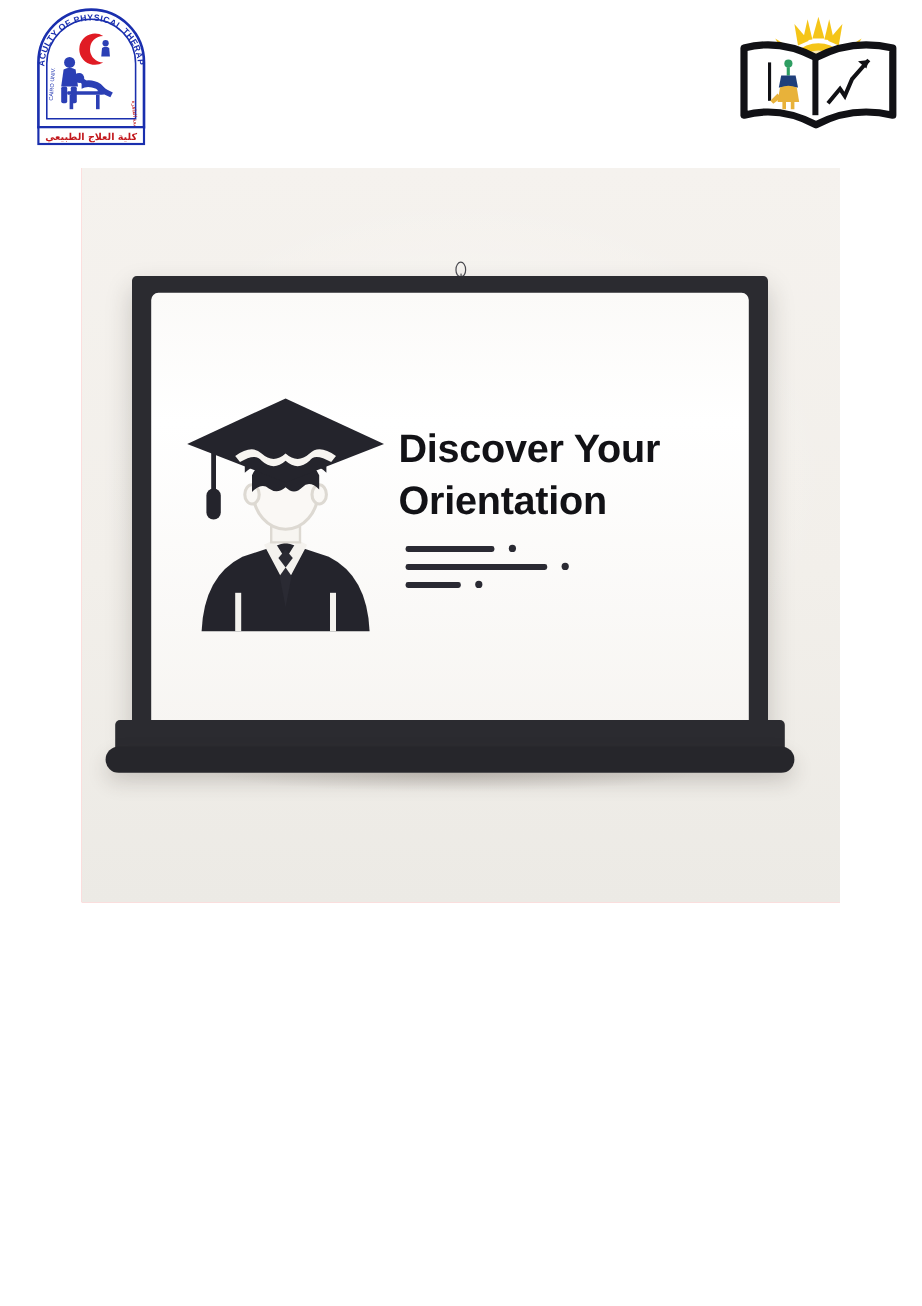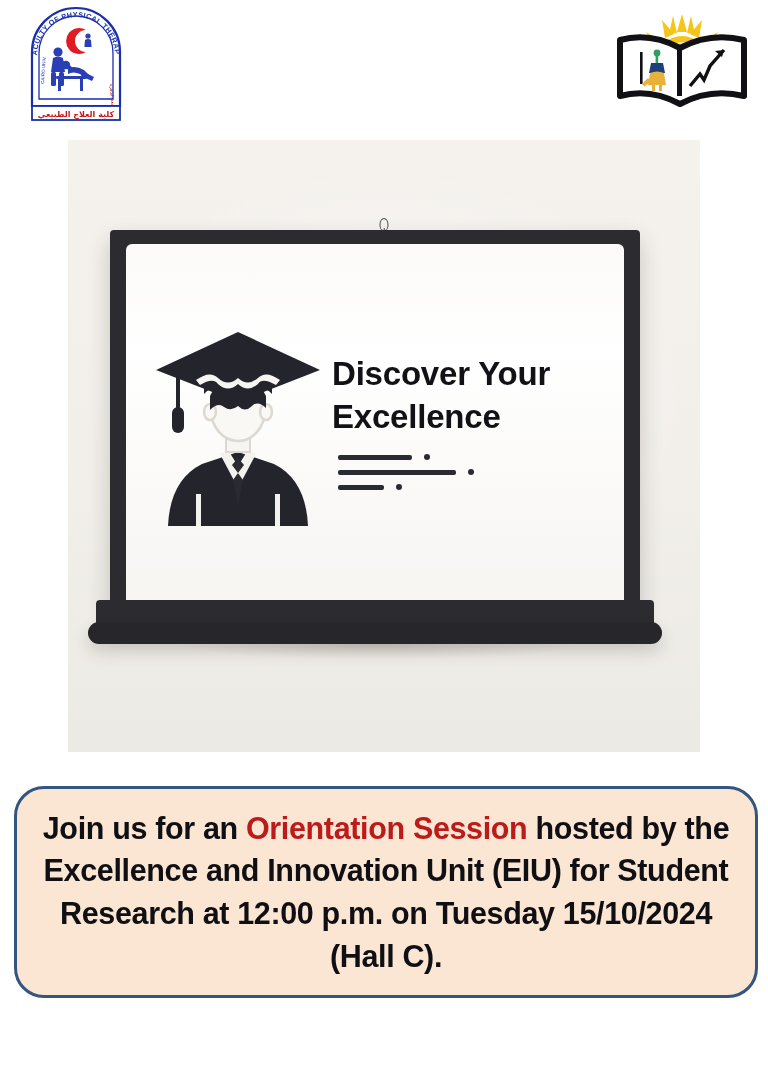--- a/index.html
+++ b/index.html
@@ -349,21 +349,21 @@
 
               <path d="M44 62 q14 -10 22 -2 q10 9 20 0 q10 9 20 0 q8 -8 22 2 l-4 5 q-14 -8 -18 -1 q-10 9 -20 0 q-10 9 -20 0 q-5 -7 -18 1 Z" fill="#f7f5f1"></path>
 
               <path d="M26 57 l0 34" stroke="#24242c" stroke-width="4" fill="none"></path>
               <rect x="20" y="89" width="12" height="26" rx="6" fill="#24242c"></rect>
             </svg>
           </div>
 
           <div class="board-text">
             <div class="board-line">Discover Your</div>
-            <div class="board-line">Excellence</div>
+            <div class="board-line">Orientation</div>
 
             <div class="deco-lines">
               <div class="deco-row">
                 <span class="deco-bar" style="width:74px"></span>
                 <span class="deco-dot"></span>
               </div>
               <div class="deco-row">
                 <span class="deco-bar" style="width:118px"></span>
                 <span class="deco-dot"></span>
               </div>
@@ -376,19 +376,14 @@
 
         </div>
       </div>
     </div>
 
     <div class="tray"></div>
     <div class="tray-bar"></div>
     <div class="tray-shadow"></div>
   </div>
 
-  <div class="caption-box" style="background: rgb(250, 230, 210); border-color: rgb(51, 85, 127);">
-    <div class="caption-text">
-      <span>Join us for an </span><span class="hl-red" style="color: rgb(187, 27, 27);">Orientation Session</span><span> hosted by the Excellence and Innovation Unit (EIU) for Student Research at 12:00 p.m. on Tuesday 15/10/2024 (Hall C).</span>
-    </div>
-  </div>
 
 </div>
 
 </body></html>

